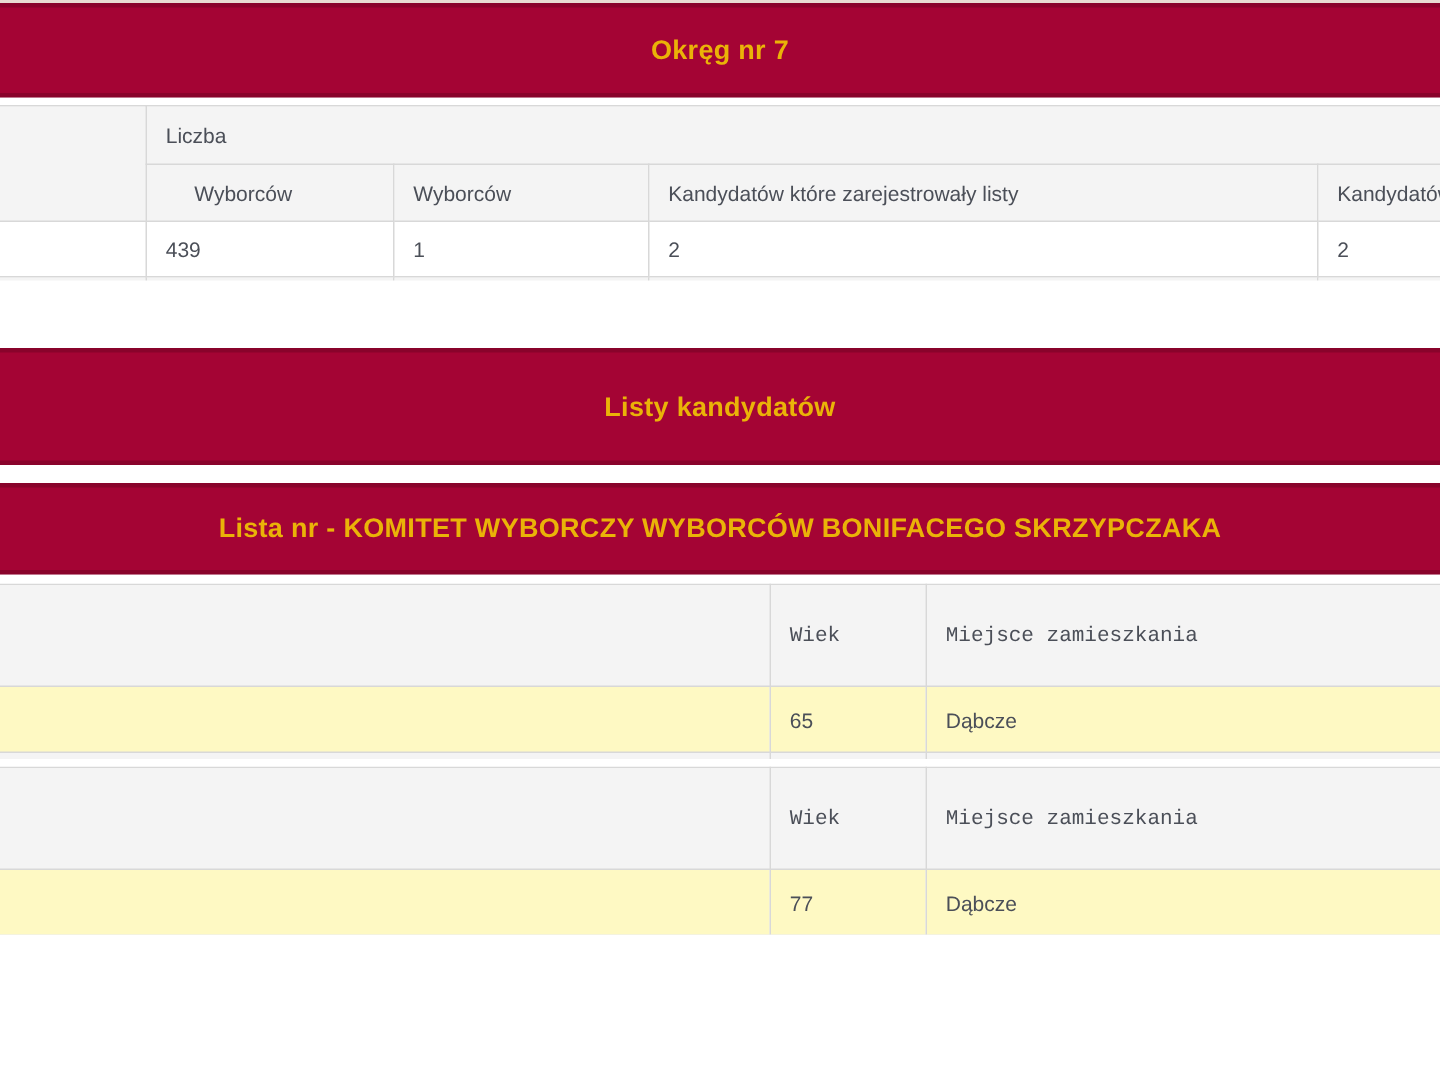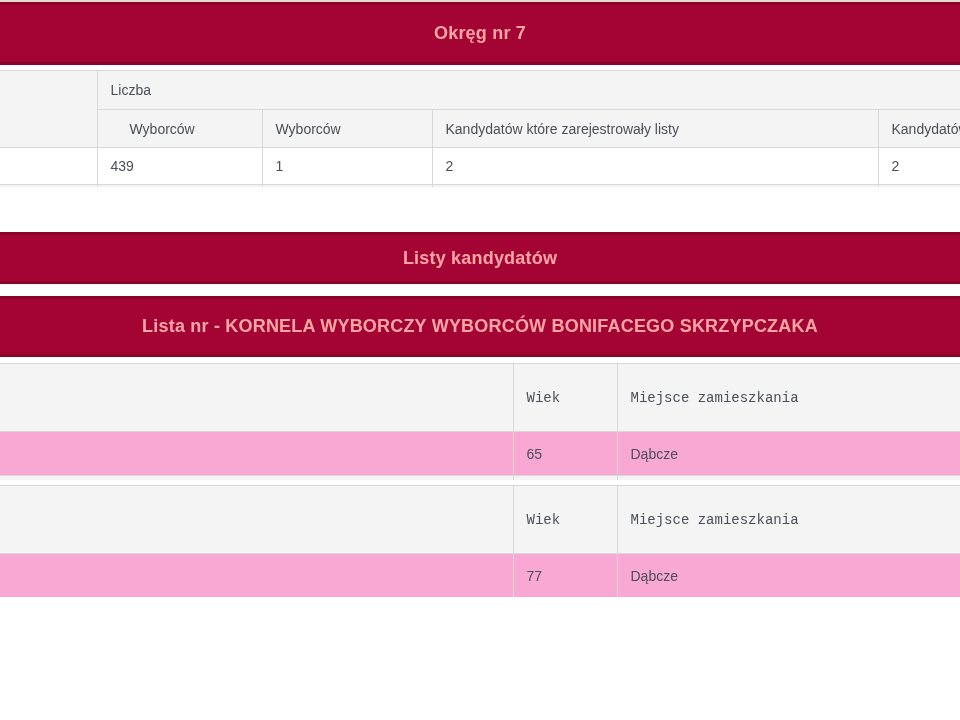--- a/index.html
+++ b/index.html
@@ -6,28 +6,28 @@
   body{
     width:960px;height:720px;overflow:hidden;background:#ffffff;
     font-family:"Liberation Sans","DejaVu Sans",sans-serif;
     -webkit-font-smoothing:antialiased;
   }
   .page{position:relative;width:960px;height:720px;overflow:hidden;background:#fff;}
 
   .top-strip{height:2px;background:#e8dcd2;}
 
   .bar{
-    background:#a40434;color:#fca5a5;text-align:center;
+    background:#a40434;color:#eab308;text-align:center;
     font-weight:bold;font-size:18px;
     display:flex;align-items:center;justify-content:center;
     box-shadow:inset 0 3px 0 rgba(0,0,0,0.16), inset 0 -3px 0 rgba(0,0,0,0.16);
     letter-spacing:0.2px;
   }
   .bar1{height:63px;}
-  .bar2{height:52px;margin-top:45px;}
+  .bar2{height:78px;margin-top:45px;}
   .bar3{height:61px;margin-top:12px;}
   .bar4{height:67px;margin-top:45px;}
 
   .gap5{height:5px;}
   .gap6{height:6px;}
 
   .tclip{overflow:hidden;background:#fff;}
   .tclip1{height:117px;}
   .tclip2{height:117px;}
   .tclip3{height:112px;}
@@ -47,21 +47,21 @@
   .sliver td{background:#f4f4f4;border-bottom:none;}
 
   
   .t1 .r1 td,.t1 .r1 th{height:38px;}
   .t1 .r2 td,.t1 .r2 th{height:37px;}
   .t1 .r3 td{height:36px;background:#fff;}
   .t1 .sliver td{height:37px;}
 
   
   .t23 .hrow th{height:67px;font-family:Liberation Mono, monospace;}
-  .t23 .drow td{height:43px;background:#f9a8d4;margin-top:44px;}
+  .t23 .drow td{height:43px;background:#fef9c3;margin-top:44px;}
   .t23 .sliver td{height:37px;}
 </style>
 </head>
 <body>
 
 <div class="page">
 
   <div class="top-strip"></div>
 
   <div class="bar bar1">
@@ -106,21 +106,21 @@
       </tr>
     </tbody>
       </table>
   </div>
 
   <div class="bar bar2">
     <span>Listy kandydatów</span>
   </div>
 
   <div class="bar bar3">
-    <span>Lista nr - KORNELA WYBORCZY WYBORCÓW BONIFACEGO SKRZYPCZAKA</span>
+    <span>Lista nr - KOMITET WYBORCZY WYBORCÓW BONIFACEGO SKRZYPCZAKA</span>
   </div>
 
   <div class="gap6"></div>
 
   <div class="tclip tclip2">
     <table class="t23">
       <colgroup>
         <col style="width:513px">
           <col style="width:104px">
           <col style="width:383px">

